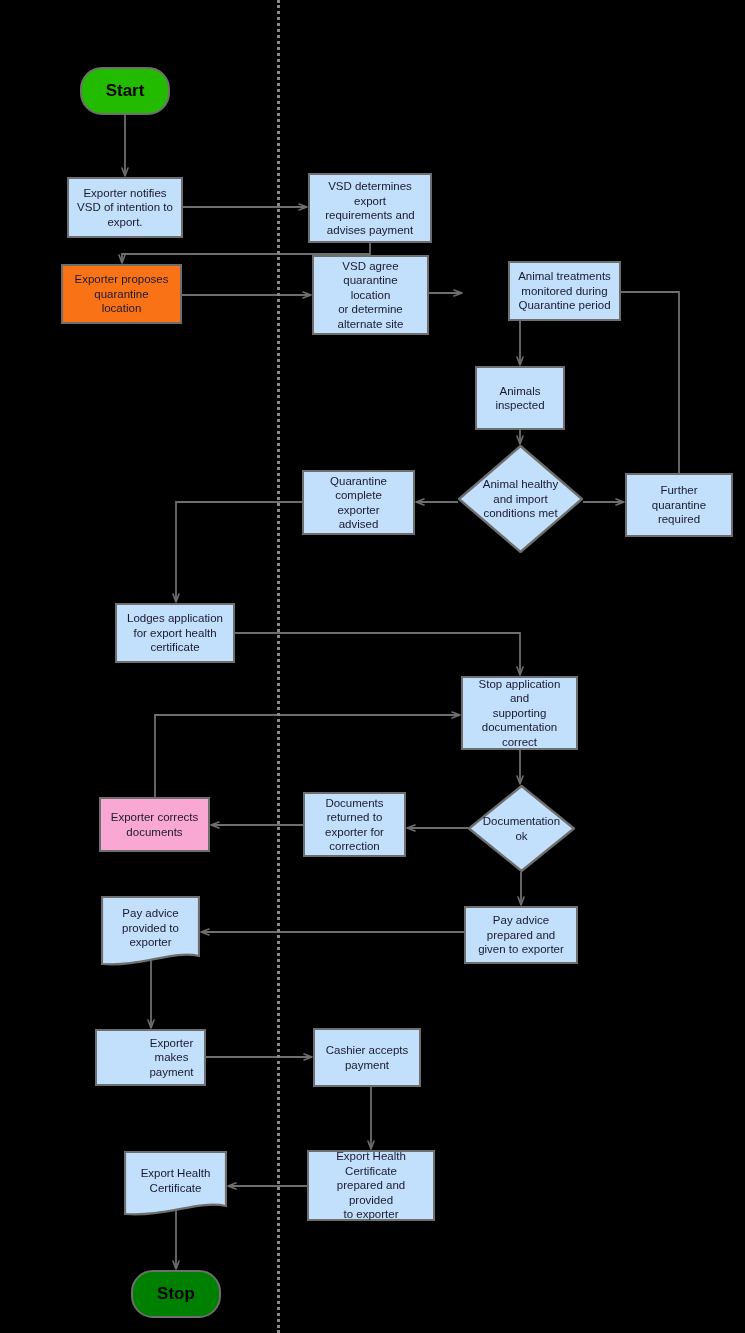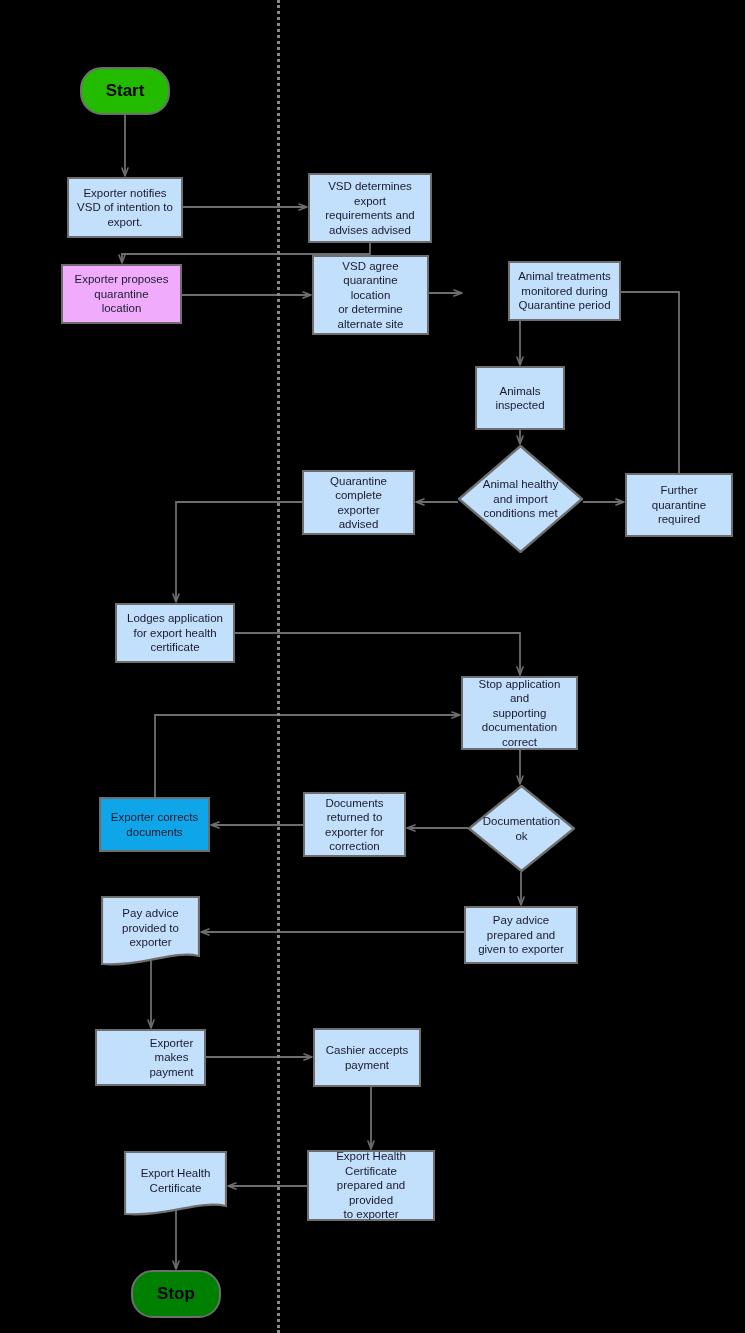--- a/index.html
+++ b/index.html
@@ -117,22 +117,22 @@
   <div class="divider" style="left: 277px; border-left-color: rgb(138, 138, 138);"></div>
 
   <div id="nodes">
       <div class="node terminator" style="left: 80px; top: 67px; width: 90px; height: 48px; background: rgb(34, 187, 0); border-color: rgb(110, 110, 110);"><span class="dlabel">Start</span></div>
       <div class="node process" style="left: 67px; top: 177px; width: 116px; height: 61px; background: rgb(194, 223, 251); border-color: rgb(110, 110, 110);"><span class="dlabel">Exporter notifies
 VSD of intention to
 export.</span></div>
       <div class="node process" style="left: 308px; top: 173px; width: 124px; height: 70px; background: rgb(194, 223, 251); border-color: rgb(110, 110, 110);"><span class="dlabel">VSD determines
 export
 requirements and
-advises advised</span></div>
-      <div class="node process" style="left: 61px; top: 264px; width: 121px; height: 60px; background: #f0abfc; border-color: rgb(110, 110, 110);"><span class="dlabel">Exporter proposes
+advises payment</span></div>
+      <div class="node process" style="left: 61px; top: 264px; width: 121px; height: 60px; background: #f97316; border-color: rgb(110, 110, 110);"><span class="dlabel">Exporter proposes
 quarantine
 location</span></div>
       <div class="node process" style="left: 312px; top: 255px; width: 117px; height: 80px; background: rgb(194, 223, 251); border-color: rgb(110, 110, 110);"><span class="dlabel">VSD agree
 quarantine
 location
 or determine
 alternate site</span></div>
       <div class="node process" style="left: 463px; top: 261px; width: 113px; height: 60px; background: rgb(194, 223, 251); border-color: rgb(110, 110, 110); margin-left: 45px;"><span class="dlabel">Animal treatments
 monitored during
 Quarantine period</span></div>
@@ -159,21 +159,21 @@
 documentation
 correct</span></div>
       <div class="node decision" style="left: 468px; top: 785px; width: 107px; height: 87px;"><svg class="dshape" viewBox="0 0 107 87" preserveAspectRatio="none">
           <path d="M53.5,1 L106,43.5 L53.5,86 L1,43.5 Z" fill="#c2dffb" stroke="#6e6e6e" stroke-width="2.4"></path>
         </svg><span class="dlabel">Documentation
 ok</span></div>
       <div class="node process" style="left: 303px; top: 792px; width: 103px; height: 65px; background: rgb(194, 223, 251); border-color: rgb(110, 110, 110);"><span class="dlabel">Documents
 returned to
 exporter for
 correction</span></div>
-      <div class="node process" style="left: 99px; top: 797px; width: 111px; height: 55px; background: #0ea5e9; border-color: rgb(110, 110, 110);"><span class="dlabel">Exporter corrects
+      <div class="node process" style="left: 99px; top: 797px; width: 111px; height: 55px; background: #f9a8d4; border-color: rgb(110, 110, 110);"><span class="dlabel">Exporter corrects
 documents</span></div>
       <div class="node docshape" style="left: 101px; top: 896px; width: 99px; height: 72px;"><svg class="dsvg" viewBox="0 0 99 72" preserveAspectRatio="none">
           <path d="M1,1 L98,1 L98,60 C71.28,54 41.58,71 1,68 Z" fill="#c2dffb" stroke="#6e6e6e" stroke-width="2.2"></path>
         </svg><span class="dlabel" style="margin-bottom: 8px;">Pay advice
 provided to
 exporter</span></div>
       <div class="node process" style="left: 464px; top: 906px; width: 114px; height: 58px; background: rgb(194, 223, 251); border-color: rgb(110, 110, 110);"><span class="dlabel">Pay advice
 prepared and
 given to exporter</span></div>
       <div class="node process" style="left: 95px; top: 1029px; width: 111px; height: 57px; background: rgb(194, 223, 251); border-color: rgb(110, 110, 110); padding-left: 42px;"><span class="dlabel">Exporter makes

